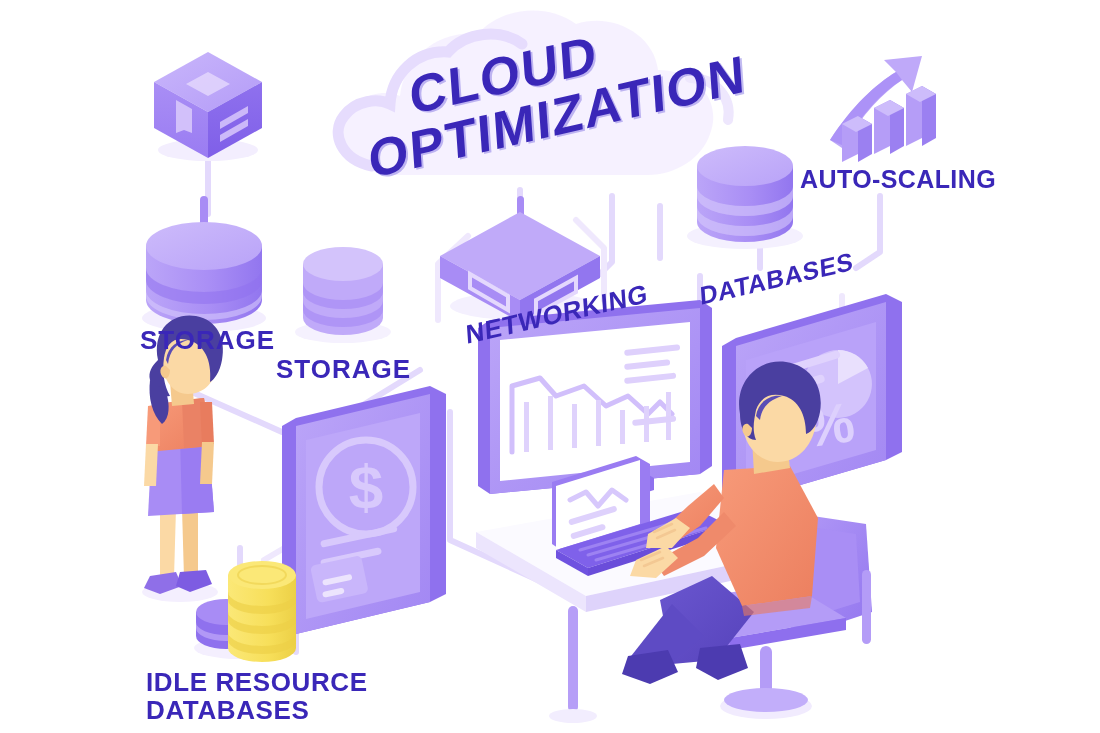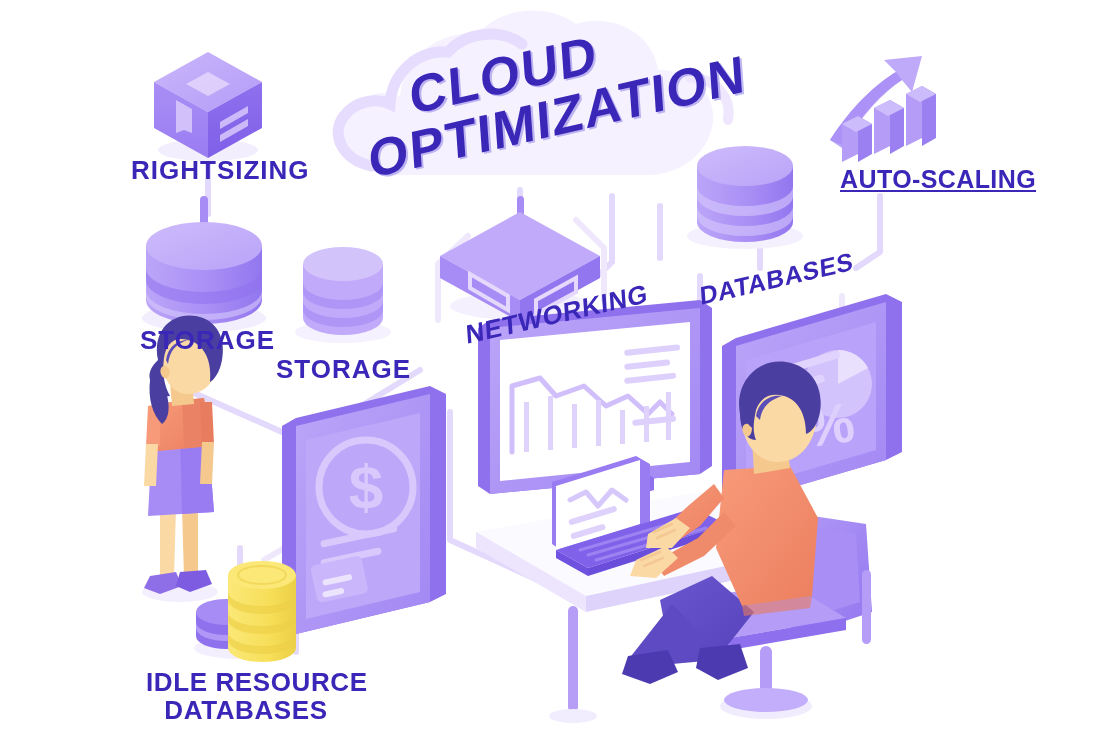--- a/index.html
+++ b/index.html
@@ -25,23 +25,23 @@
     line-height:1.06;
   }
   .lbl.iso{
     
     transform-origin:0 50%;
   }
 
   #lbl-rightsizing{ left:131px; top:157px; font-size:26px; letter-spacing:1px;}
   #lbl-storage-1  { left:140px; top:327px; font-size:26px; letter-spacing:1px;}
   #lbl-storage-2  { left:276px; top:356px; font-size:26px; letter-spacing:1px;}
-  #lbl-autoscaling{ left:840px; top:166px; font-size:25px; letter-spacing:.4px;text-decoration:underline;}
+  #lbl-autoscaling{ left:800px; top:166px; font-size:25px; letter-spacing:.4px;}
   #lbl-idle       { left:146px; top:669px; font-size:26px; letter-spacing:.6px;
-                    text-align:center; width:200px;}
+                    width:200px;}
 
   #lbl-networking {
     left:466px; top:322px; font-size:26px; letter-spacing:.6px;
     transform:rotate(-13deg) skewX(-9deg);
   }
   #lbl-databases  {
     left:700px; top:283px; font-size:25px; letter-spacing:.6px;
     transform:rotate(-13deg) skewX(-9deg);
   }
 
@@ -405,21 +405,20 @@
       <ellipse cx="262" cy="575" rx="34" ry="14" fill="#fbe877"></ellipse>
       <ellipse cx="262" cy="575" rx="24" ry="9" fill="none" stroke="#f2d95c" stroke-width="2"></ellipse>
     </g>
   </svg>
 
   <div id="title-block">
     <div class="l1">CLOUD</div>
     <div class="l2">OPTIMIZATION</div>
   </div>
 
-  <div class="lbl" id="lbl-rightsizing">RIGHTSIZING</div>
 
   <div class="lbl" id="lbl-storage-1">STORAGE</div>
 
   <div class="lbl" id="lbl-storage-2">STORAGE</div>
 
   <div class="lbl iso" id="lbl-networking">NETWORKING</div>
 
   <div class="lbl iso" id="lbl-databases">DATABASES</div>
 
   <div class="lbl" id="lbl-autoscaling">AUTO-SCALING</div>

